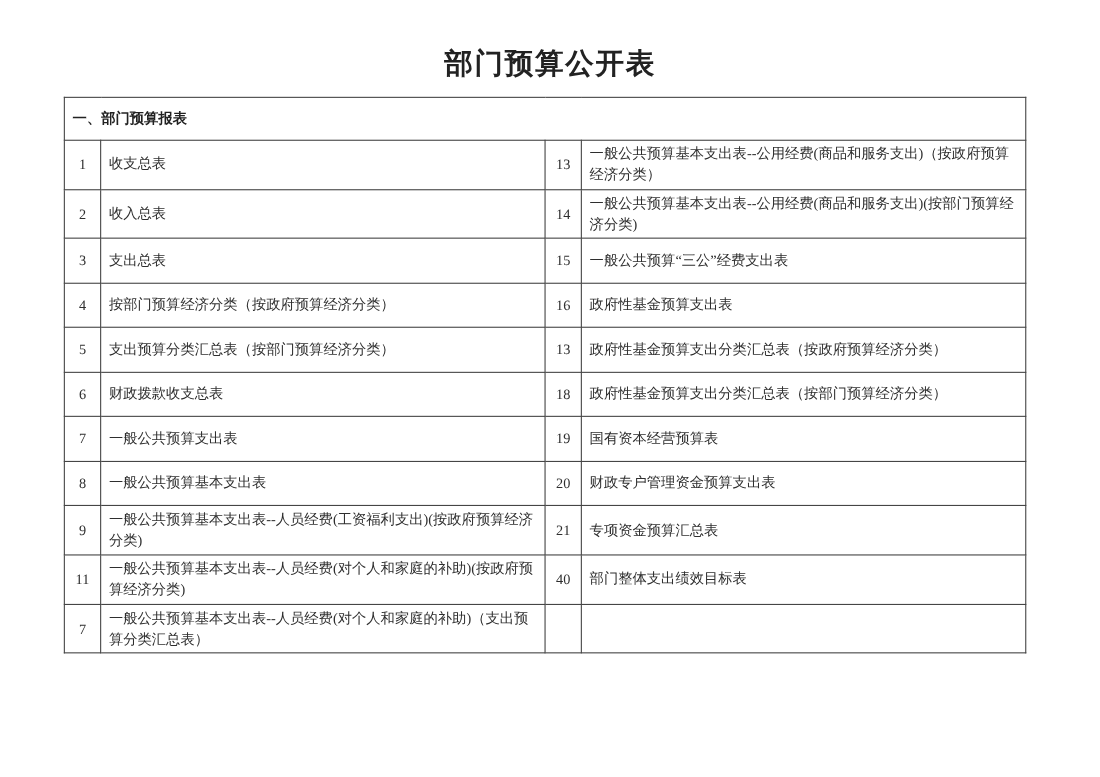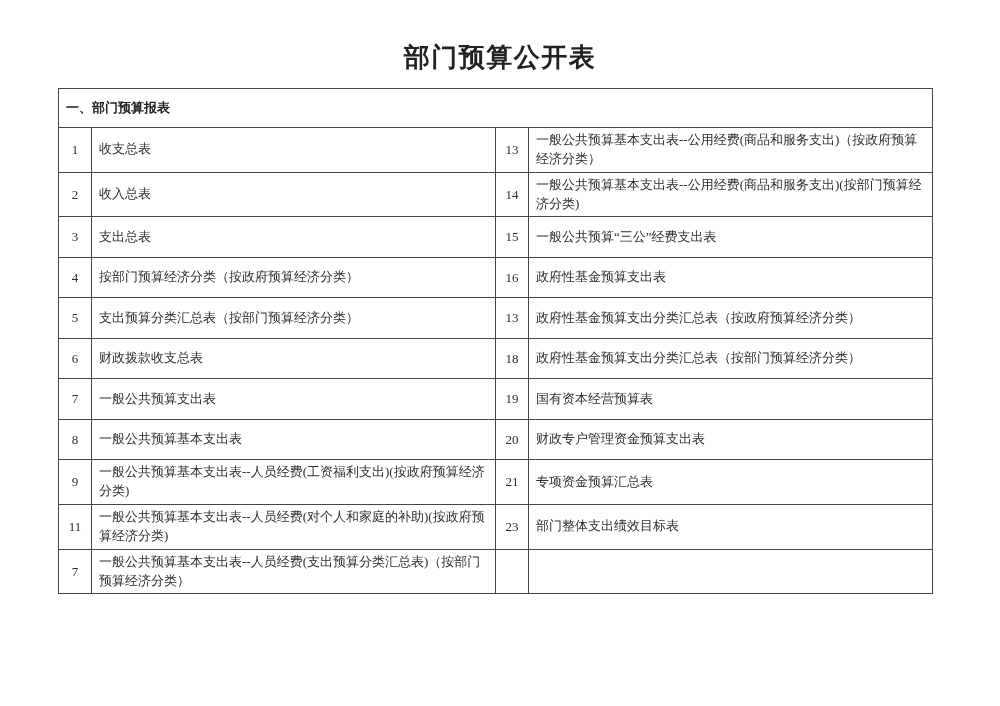--- a/index.html
+++ b/index.html
@@ -128,23 +128,23 @@
       </tr>
       <tr class="data-row">
         <td class="num">9</td>
         <td class="label">一般公共预算基本支出表--人员经费(工资福利支出)(按政府预算经济分类)</td>
         <td class="num">21</td>
         <td class="label">专项资金预算汇总表</td>
       </tr>
       <tr class="data-row">
         <td class="num">11</td>
         <td class="label">一般公共预算基本支出表--人员经费(对个人和家庭的补助)(按政府预算经济分类)</td>
-        <td class="num">23</td>
+        <td class="num">40</td>
         <td class="label">部门整体支出绩效目标表</td>
       </tr>
       <tr class="data-row">
         <td class="num">7</td>
-        <td class="label">一般公共预算基本支出表--人员经费(支出预算分类汇总表)（按部门预算经济分类）</td>
+        <td class="label">一般公共预算基本支出表--人员经费(对个人和家庭的补助)（支出预算分类汇总表）</td>
         <td class="num"></td>
         <td class="label"></td>
       </tr>
     </tbody>
 </table>
 
 </body></html>

